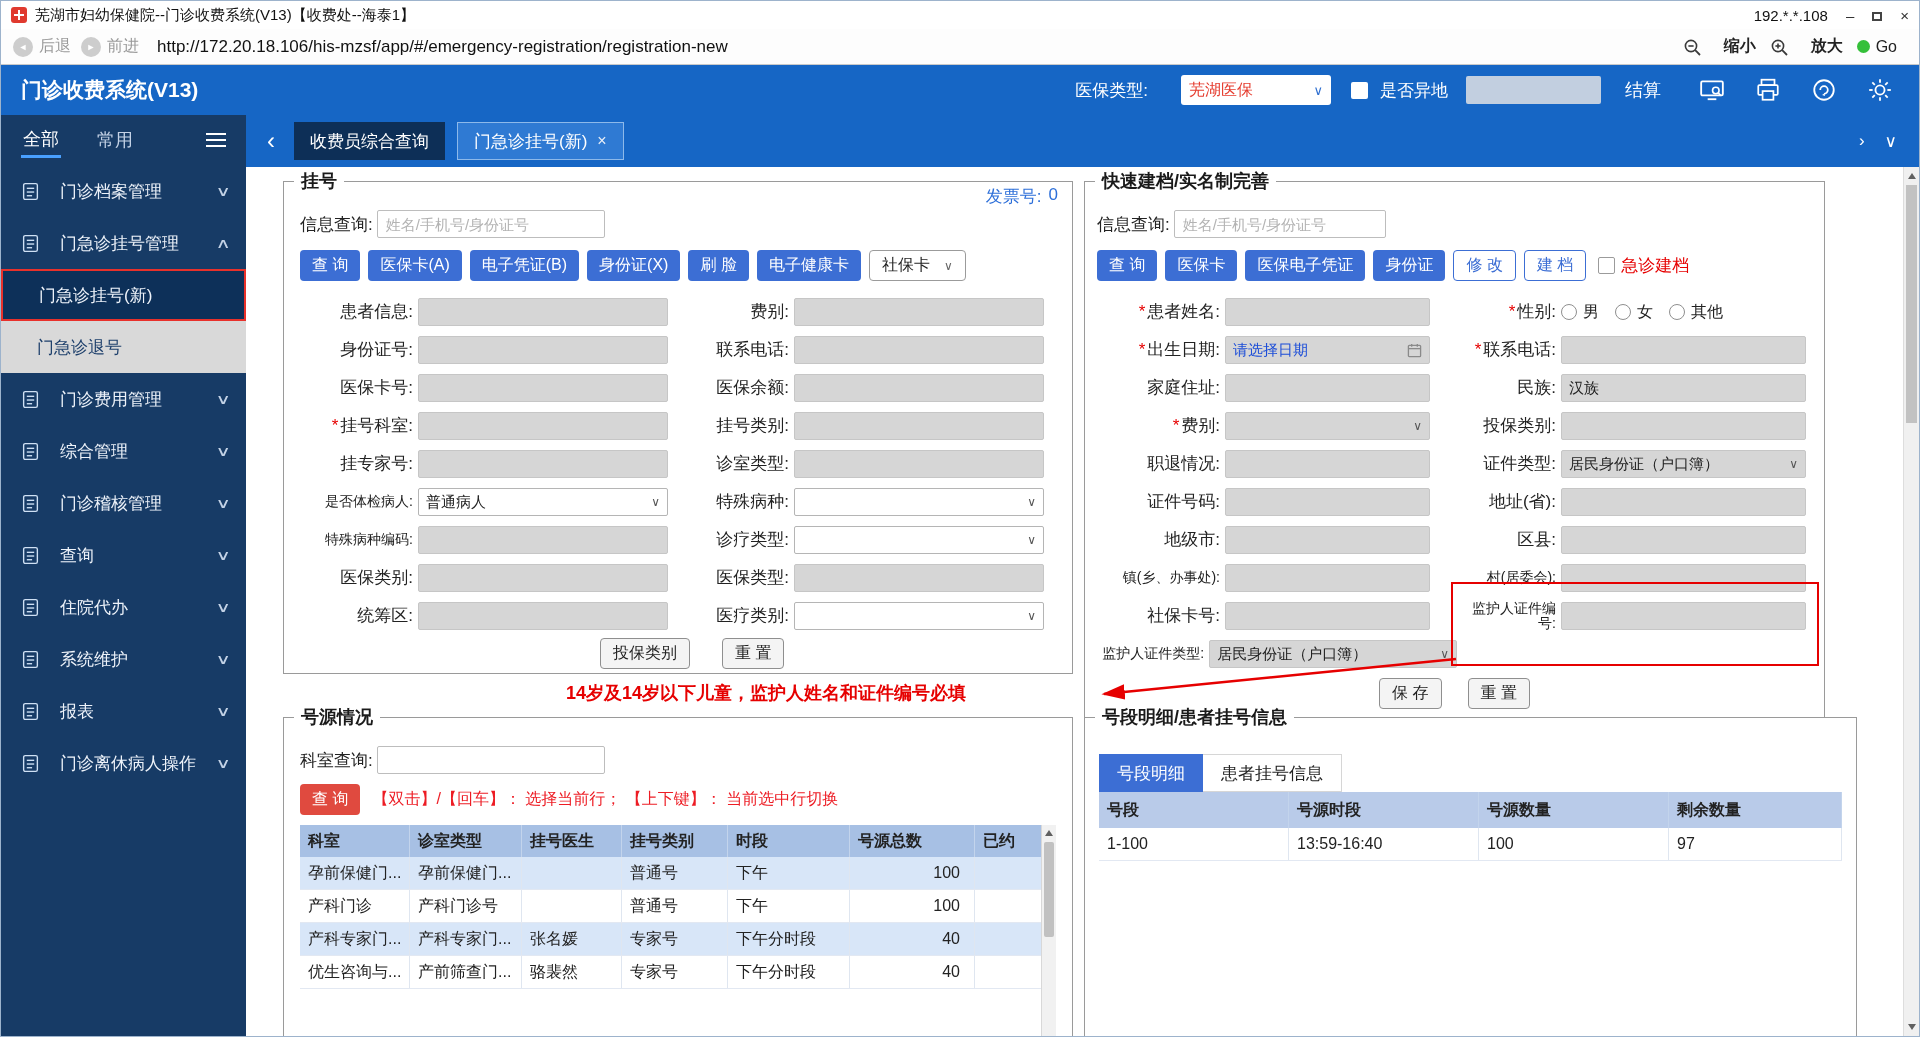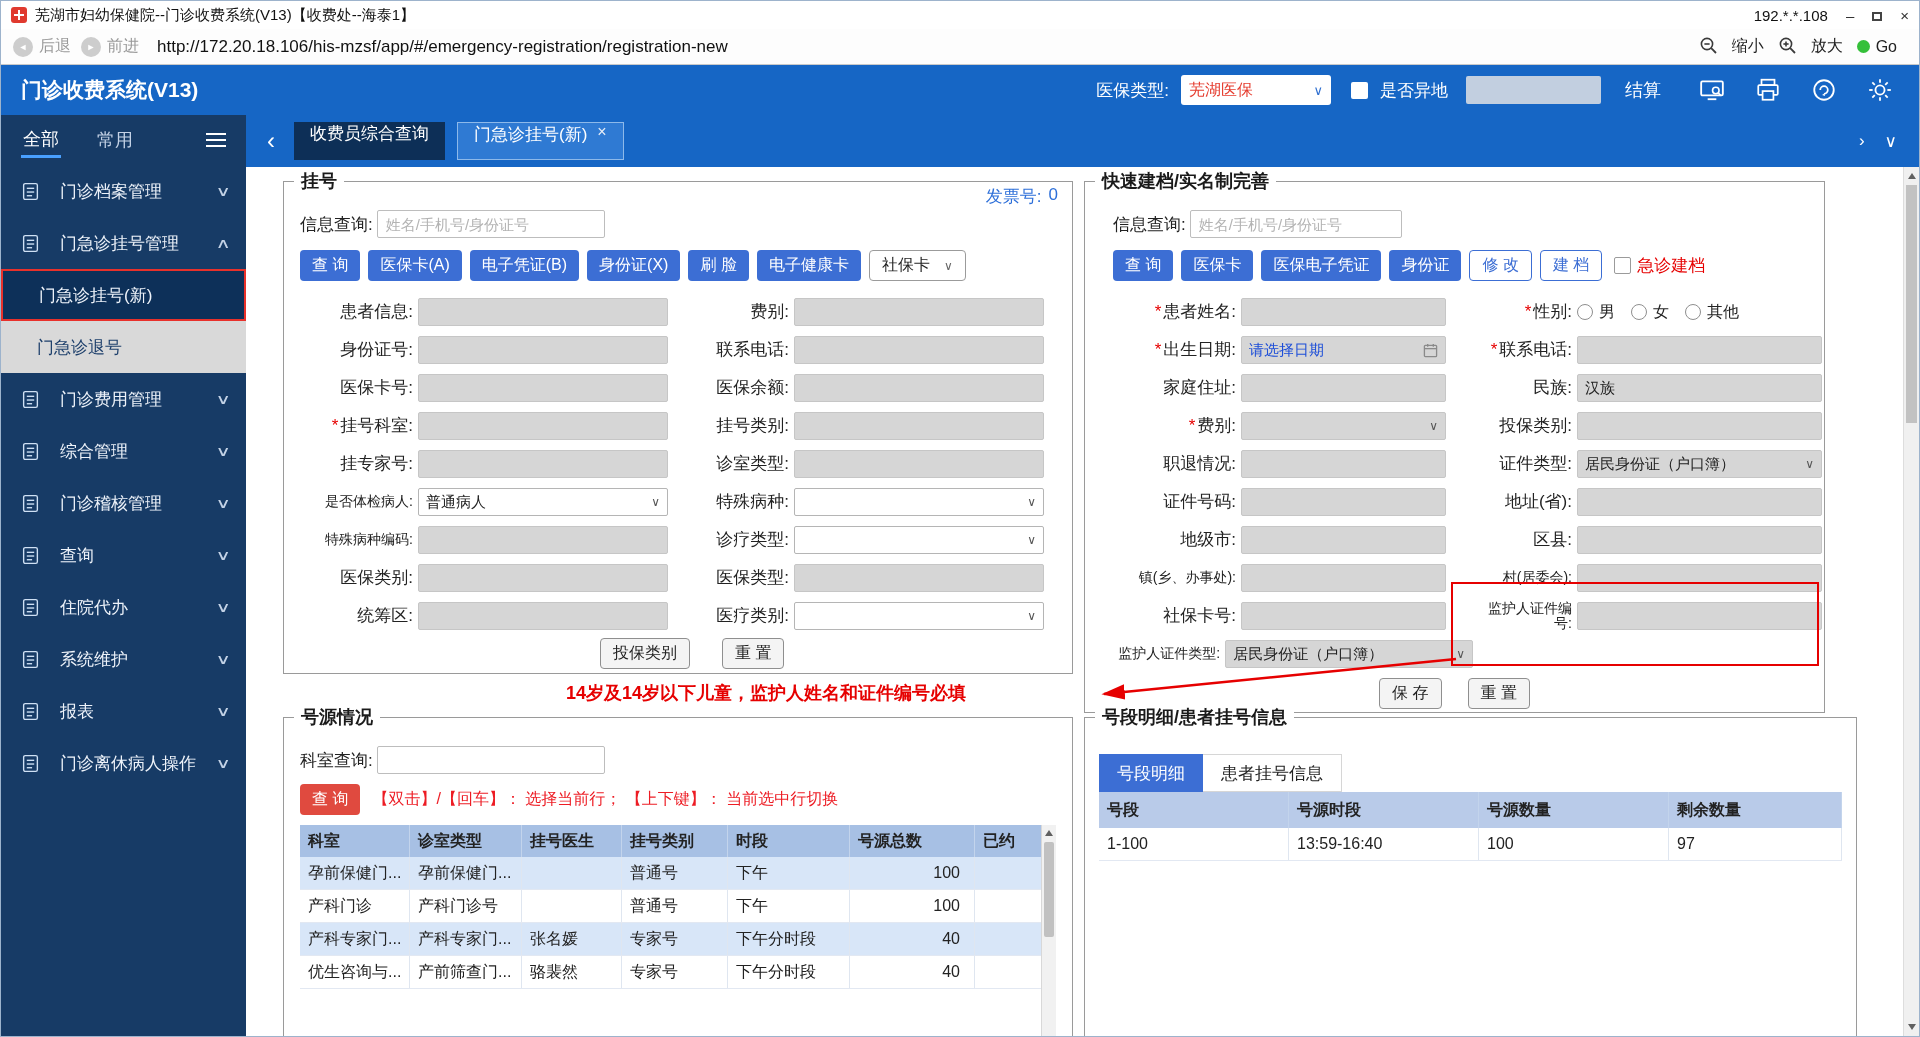--- a/index.html
+++ b/index.html
@@ -17,30 +17,30 @@
 .tb-ip{font-size:15px;color:#111;}
 .wbtn{font-size:15px;color:#333;cursor:pointer;line-height:1;}
 .restore-box{display:inline-block;width:10px;height:9px;border:2px solid #444;}
 
 
 .navbar{height:36px;display:flex;align-items:center;gap:10px;padding:0 12px;border-bottom:1px solid #c9c9c9;background:#fdfdfd;flex:0 0 auto;}
 .nav-btn{display:flex;align-items:center;gap:6px;color:#9a9a9a;font-size:16px;}
 .nav-circ{width:20px;height:20px;border-radius:50%;background:#cdcdcd;color:#fff;font-size:9px;display:flex;align-items:center;justify-content:center;}
 .nav-url{font-size:17px;color:#111;margin-left:8px;flex:1;white-space:nowrap;overflow:hidden;}
 .nav-right{display:flex;align-items:center;gap:14px;font-size:16px;color:#222;padding-right:10px;}
-.nav-zoom{display:flex;align-items:flex-start;gap:14px;}
+.nav-zoom{display:flex;align-items:flex-end;gap:22px;font-weight:bold;}
 .go-wrap{display:flex;align-items:center;gap:6px;}
 .go-dot{width:13px;height:13px;border-radius:50%;background:#35c03a;}
 
 
 .appheader{height:50px;background:#1666c5;display:flex;align-items:center;padding:0 26px 0 20px;flex:0 0 auto;}
 .app-title{color:#fff;font-size:21px;font-weight:bold;white-space:nowrap;}
 .hdr-right{margin-left:auto;display:flex;align-items:center;gap:12px;}
 .hdr-label{color:#fff;font-size:17px;white-space:nowrap;}
-.hdr-select{width:150px;height:30px;background:#fff;border-radius:3px;display:flex;align-items:center;padding:0 8px;gap:6px;cursor:pointer;}
+.hdr-select{width:150px;height:30px;background:#fff;border-radius:3px;display:flex;align-items:center;padding:0 8px;gap:6px;cursor:pointer;margin-left:21px;}
 .hdr-select .sel-text{color:#e53c2e;font-size:16px;flex:1;white-space:nowrap;}
 .hdr-select .chev{color:#2f6fd0;font-size:13px;}
 .hdr-check{width:17px;height:17px;background:#fff;border-radius:2px;margin-left:8px;cursor:pointer;}
 .hdr-input{width:135px;height:28px;background:#c2cfe0;border:none;border-radius:2px;margin-left:6px;}
 .hdr-settle{color:#fff;font-size:18px;margin:0 8px 0 12px;cursor:pointer;white-space:nowrap;}
 .hdr-icons{display:flex;align-items:center;gap:30px;margin-left:18px;}
 .hico{display:block;cursor:pointer;}
 
 
 .app-body{flex:1;display:flex;min-height:0;}
@@ -58,33 +58,33 @@
 .side-item.child{padding-left:36px;}
 .side-item.selected{border:2px solid #e8312b;background:#0d3059;}
 .side-item.alt{background:#d9d9d9;color:#1d3f6b;}
 .side-label{flex:1;white-space:nowrap;overflow:hidden;}
 .side-chev{font-size:14px;color:#c3d2e6;display:inline-block;transform:scaleX(1.5);}
 
 
 .main{flex:1;display:flex;flex-direction:column;min-width:0;position:relative;}
 .tabbar{height:52px;background:#1666c5;display:flex;align-items:center;padding:0 14px;gap:12px;flex:0 0 auto;}
 .tab-collapse{color:#fff;font-size:24px;width:22px;text-align:center;cursor:pointer;line-height:1;}
-.tab{height:38px;display:flex;padding:0 16px;font-size:17px;color:#fff;gap:10px;cursor:pointer;white-space:nowrap;}
+.tab{height:38px;display:flex;align-items:center;padding:0 16px;font-size:17px;color:#fff;gap:10px;cursor:pointer;white-space:nowrap;}
 .tab.inactive{background:#0d2f57;}
 .tab.active{background:#2f7ad3;border:1px solid #8db9ea;}
 .tab-close{font-size:16px;color:#e8eef7;cursor:pointer;}
 .tab-ctrl{margin-left:auto;display:flex;gap:20px;color:#fff;font-size:17px;padding-right:8px;}
 .tab-ctrl span{cursor:pointer;}
 .content{flex:1;position:relative;background:#fff;min-height:0;overflow:hidden;}
 
 
 .panel{position:absolute;border:1px solid #9a9a9a;background:#fff;}
 .panel-title{position:absolute;top:-13px;left:10px;background:#fff;padding:0 7px;font-size:18px;font-weight:bold;color:#1a1a1a;white-space:nowrap;}
 .p-reg{left:37px;top:14px;width:790px;height:493px;padding:0 16px;}
-.p-quick{left:838px;top:14px;width:741px;height:532px;padding:0 28px;}
+.p-quick{left:838px;top:14px;width:741px;height:611px;padding:0 12px;}
 .p-source{left:37px;top:550px;width:790px;height:330px;padding:0 16px;}
 .p-seg{left:838px;top:550px;width:773px;height:330px;padding:0 14px;}
 .invoice{position:absolute;top:3px;right:14px;font-size:17px;color:#2d6fd9;display:flex;gap:7px;}
 .search-row{display:flex;align-items:center;margin-top:28px;}
 .search-row .lbl{font-size:17px;margin-right:4px;white-space:nowrap;}
 .inp-white{height:28px;border:1px solid #bdbdbd;border-radius:2px;padding:0 8px;font-size:15px;color:#333;width:228px;font-family:inherit;background:#fff;}
 .inp-white::placeholder{color:#b3b3b3;}
 .p-quick .inp-white{width:212px;}
 .btn-row{display:flex;align-items:center;margin-top:12px;gap:8px;}
 .btn{height:31px;display:inline-flex;align-items:center;justify-content:center;padding:0 12px;font-size:16px;border-radius:4px;cursor:pointer;white-space:nowrap;}

